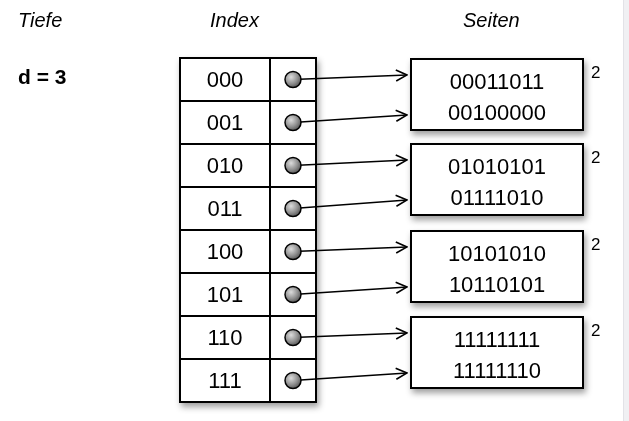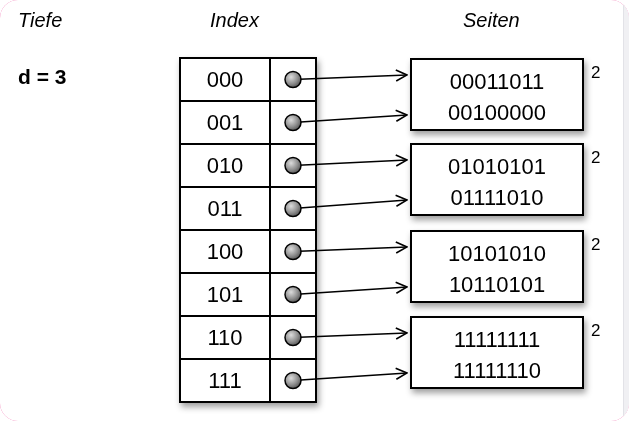--- a/index.html
+++ b/index.html
@@ -1,16 +1,16 @@
 <!DOCTYPE html>
 <html><head>
 <meta charset="utf-8">
 <style>
   html,body{margin:0;padding:0;background:#ffffff;}
-  .stage{position:relative;width:629px;height:421px;background:#ec4899;overflow:hidden;border-radius:18px;}
+  .stage{position:relative;width:629px;height:421px;background:#ec4899;overflow:hidden;}
   svg text{font-family:"Liberation Sans","DejaVu Sans",sans-serif;fill:#000;}
   .hdr{font-style:italic;font-size:20px;}
   .dval{font-size:21px;font-weight:600;}
   .cell{font-size:22px;text-anchor:middle;}
   .pageline{font-size:22px;text-anchor:middle;}
   .depth{font-size:17px;}
   .boxline{fill:#ffffff;stroke:#000;stroke-width:2;}
   .grid{stroke:#000;stroke-width:2;}
   .arrow{stroke:#000;stroke-width:1.5;fill:none;}
 </style>

